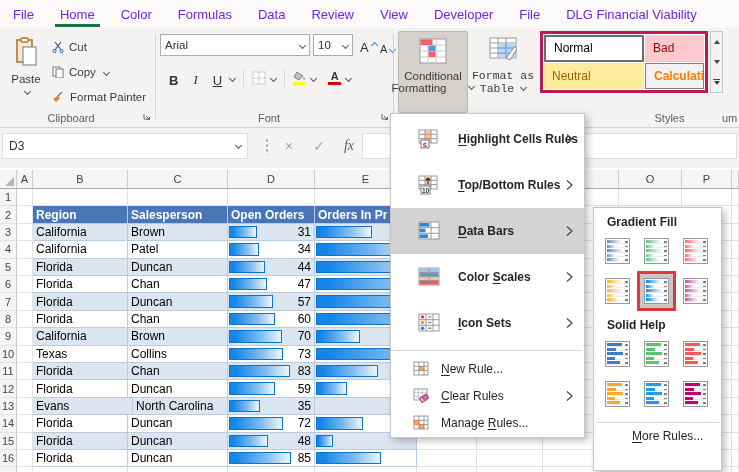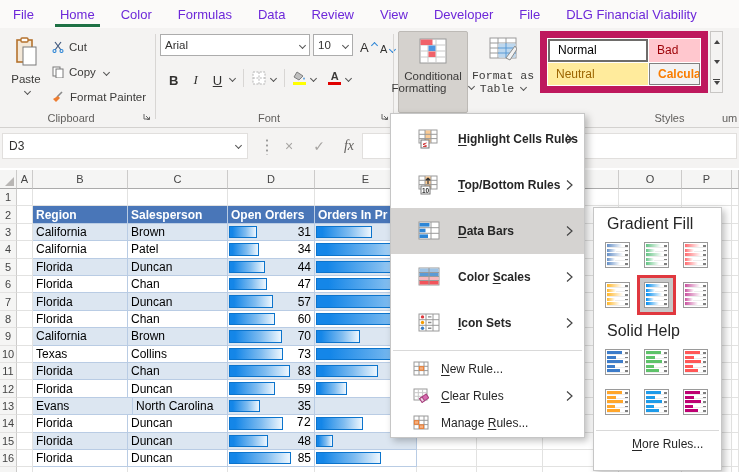--- a/index.html
+++ b/index.html
@@ -32,21 +32,21 @@
   .combo { background:#fff; border:1px solid #ACACAC; display:flex; align-items:center;
            font-size:11.5px; padding:0 4px; height:22px; justify-content:space-between; }
   .cv { display:inline-block; width:5px; height:5px; border-right:1.3px solid #555;
         border-bottom:1.3px solid #555; transform:rotate(45deg); margin-left:3px; flex:none; }
   .cvup { transform:rotate(225deg); }
   .fbtn { display:flex; align-items:flex-end; padding:1px 3px; height:22px; font-size:13px; color:#323130; }
   .colorbar { display:block; height:3.5px; width:13px; margin-top:1px; }
 
   
   .gallery { position:absolute; left:540px; top:3px; width:168px; height:62px; background:#fff;
-             border:7px solid #be185d; display:grid; grid-template-columns:100px 1fr;
+             border:3px solid #be185d; display:grid; grid-template-columns:100px 1fr;
              grid-template-rows:1fr 1fr; gap:1px; padding:1px; }
   .scell { display:flex; align-items:center; padding-left:8px; font-size:12px; overflow:hidden; white-space:nowrap; }
   .sc-normal { background:#fff; border:2px solid #6e6c6a; color:#000; }
   .sc-bad { background:#FFC7CE; color:#9C0006; }
   .sc-neutral { background:#FFEB9C; color:#9C6500; }
   .sc-calculation { background:#F2F2F2; color:#FA7D00; font-weight:bold; border:1px solid #7F7F7F; }
   .galscroll { position:absolute; left:710px; top:3px; width:13px; height:62px; border:1px solid #C8C6C4;
                background:#F4F3F2; display:flex; flex-direction:column; }
   .galscroll > div { flex:1; display:flex; align-items:center; justify-content:center; }
   .tri-up { width:0; height:0; border-left:3px solid transparent; border-right:3px solid transparent;
@@ -107,21 +107,21 @@
   .mi.small .micon { width:16px; margin-left:22px; }
   .mi.big .mlabel { margin-left:17px; }
   .mi.small .mlabel { margin-left:12px; }
   .mi .chev { position:absolute; right:11px; top:50%; transform:translateY(-50%); }
   .msep { height:1px; background:#D9D9D9; margin:4px 2px; }
   .mlabel u { text-underline-offset:2px; }
 
   
   .flyout { position:absolute; left:593px; top:207px; width:129px; height:264px; background:#fff;
             border:1px solid #C6C6C6; box-shadow:3px 3px 7px rgba(0,0,0,.25); z-index:21; }
-  .fly-title { font-weight:normal; font-size:16px; color:#262626; margin:7px 0 2px 13px; }
+  .fly-title { font-weight:bold; font-size:12px; color:#262626; margin:7px 0 2px 13px; }
   .swgrid { display:grid; grid-template-columns:39px 39px 39px; margin-left:4px; }
   .swcell { width:39px; height:40px; display:flex; align-items:center; justify-content:center;
             position:relative; }
   .swcell.sel { background:#C8C8C8; border:3px solid #E0383F; }
   .swatch { width:25px; height:26px; background:#fff; border:1px solid #9A9A9A;
             display:flex; flex-direction:column; justify-content:space-evenly; padding:0 1px; }
   .srow { height:3.4px; position:relative; border-bottom:1px solid #ECECEC; }
   .srow .bar { position:absolute; left:0; top:0; height:3px; }
   .srow .dash { position:absolute; right:0; top:1px; width:3px; height:1.6px; background:#7F7F7F; }
   .fsep { height:1px; background:#D9D9D9; margin:8px 2px 0 2px; }
@@ -575,21 +575,21 @@
           <div class="cell" style="width: 76px;"></div>
           <div class="cell" style="width: 63px;"></div>
           <div class="cell" style="width: 50px;"></div>
           <div class="cell" style="width: 7px;"></div>
         </div>
         <div class="grow" style="top: 247.2px;">
           <div class="gut">14</div>
           <div class="cell" style="width: 16px;"></div>
           <div class="cell tbl" style="width: 95px;">Florida</div>
           <div class="cell tbl" style="width: 100px;">Duncan</div>
-          <div class="cell tbl num" style="width: 87px; font-family: Liberation Mono, monospace;">
+          <div class="cell tbl num" style="width: 87px;">
             <div class="dbar" style="width: 54px;"></div>
             <span class="numtxt">72</span>
           </div>
           <div class="cell tbl" style="width: 102px;">
             <div class="dbar" style="width: 47px;"></div>
           </div>
           <div class="cell" style="width: 60px;"></div>
           <div class="cell" style="width: 66px;"></div>
           <div class="cell" style="width: 76px;"></div>
           <div class="cell" style="width: 63px;"></div>

